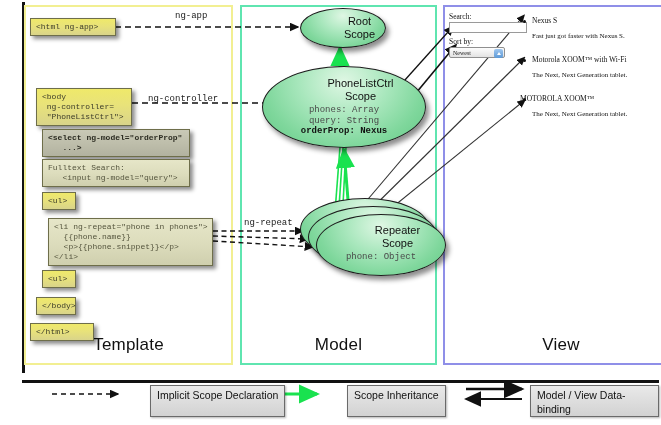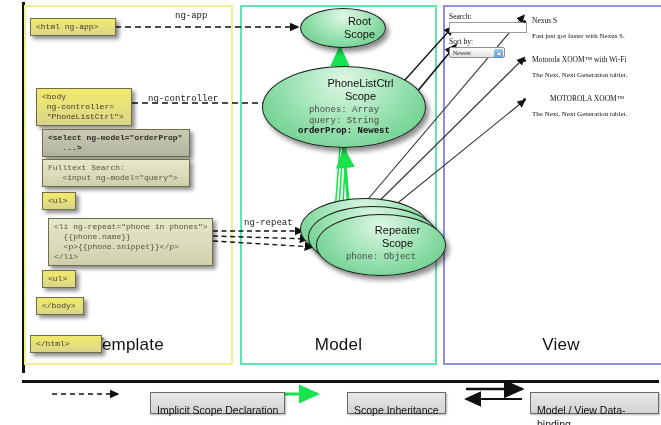--- a/index.html
+++ b/index.html
@@ -56,22 +56,22 @@
   .v-item{position:absolute;font-family:"Liberation Serif",serif;color:#111;}
   .v-name{font-size:7.5px;}
   .v-snip{font-size:7px;}
   .v-bullet{position:absolute;width:3px;height:3px;background:#111;border-radius:50%;}
 
   
   #legend{position:absolute;left:22px;top:380px;width:637px;height:42px;}
   #legend .rule{position:absolute;left:0;top:0;width:637px;height:3px;background:#111;}
   .lg-box{position:absolute;box-sizing:border-box;border:1px solid #6a6a6a;
           background:linear-gradient(180deg,#e9e9e9,#d2d2d2);
-          font-size:10.5px;color:#111;padding:10px 6px;height:18px;line-height:14px;
-          box-shadow:1px 1px 2px rgba(0,0,0,.3);margin-top:7px;}
+          font-size:10.5px;color:#111;padding:2px 6px;height:32px;line-height:14px;
+          box-shadow:1px 1px 2px rgba(0,0,0,.3);}
 
   svg.ov{position:absolute;left:0;top:0;width:661px;height:425px;overflow:visible;pointer-events:none;}
   .edge-label{position:absolute;font-family:"Liberation Mono","DejaVu Sans Mono",monospace;
               font-size:9px;color:#222;}
 </style>
 </head>
 <body>
 
 <div id="frame"></div>
 
@@ -139,43 +139,43 @@
 <div class="codebox gray" id="cb2" style="left:42px;top:129px;width:148px;">&lt;select ng-model="orderProp"
    ...&gt;</div>
 <div class="codebox grayplain" id="cb3" style="left:42px;top:159px;width:148px;">Fulltext Search:
    &lt;input ng-model="query"&gt;</div>
 <div class="codebox" id="cb4" style="left:42px;top:192px;width:34px;">&lt;ul&gt;</div>
 <div class="codebox grayplain" id="cb5" style="left:48px;top:218px;width:165px;">&lt;li ng-repeat="phone in phones"&gt;
   {{phone.name}}
   &lt;p&gt;{{phone.snippet}}&lt;/p&gt;
 &lt;/li&gt;</div>
 <div class="codebox" id="cb6" style="left:42px;top:270px;width:34px;">&lt;ul&gt;</div>
-<div class="codebox" id="cb7" style="left:36px;top:297px;width:48px;">&lt;/body&gt;</div>
-<div class="codebox" id="cb8" style="left:30px;top:335px;width:72px;">&lt;/html&gt;</div>
+<div class="codebox" id="cb7" style="left:36px;top:297px;width:40px;">&lt;/body&gt;</div>
+<div class="codebox" id="cb8" style="left:30px;top:323px;width:64px;">&lt;/html&gt;</div>
 
 <div class="edge-label" style="left:175px;top:11px;text-align:right;">ng-app</div>
 <div class="edge-label" style="left:148px;top:94px;">ng-controller</div>
 <div class="edge-label" style="left:244px;top:218px;">ng-repeat</div>
 
 <div class="ellipse" style="left:300px;top:8px;width:86px;height:40px;padding-top:6px;">
   <div class="ttl">
     <span>Root</span><br>
     <span>Scope</span>
   </div>
 </div>
 
 <div class="ellipse" style="left:262px;top:66px;width:164px;height:82px;padding-top:10px;">
   <div class="ttl">
     <span>PhoneListCtrl</span><br>
     <span>Scope</span>
   </div>
   <div class="props">
     <div>phones: Array</div>
     <div>query: String</div>
-    <div><b>orderProp: Newest</b></div>
+    <div><b>orderProp: Nexus</b></div>
   </div>
 </div>
 
 <div class="ellipse" style="left:300px;top:198px;width:130px;height:62px;"></div>
 <div class="ellipse" style="left:308px;top:206px;width:130px;height:62px;"></div>
 <div class="ellipse" style="left:316px;top:214px;width:130px;height:62px;padding-top:9px;">
   <div class="ttl">
     <span>Repeater</span><br>
     <span>Scope</span>
   </div>
@@ -195,21 +195,21 @@
 
   <div class="v-bullet" style="left:74px;top:8px;"></div>
   <div class="v-item v-name" style="left:83px;top:4px;">Nexus S</div>
   <div class="v-item v-snip" style="left:83px;top:20px;">Fast just got faster with Nexus S.</div>
 
   <div class="v-bullet" style="left:74px;top:47px;"></div>
   <div class="v-item v-name" style="left:83px;top:43px;">Motorola XOOM™  with Wi-Fi</div>
   <div class="v-item v-snip" style="left:83px;top:59px;">The Next, Next Generation tablet.</div>
 
   <div class="v-bullet" style="left:74px;top:86px;"></div>
-  <div class="v-item v-name" style="left:101px;top:82px;text-align:center;">MOTOROLA XOOM™</div>
+  <div class="v-item v-name" style="left:71px;top:82px;text-align:center;">MOTOROLA XOOM™</div>
   <div class="v-item v-snip" style="left:83px;top:98px;">The Next, Next Generation tablet.</div>
 </div>
 
 <div id="legend">
   <div class="rule"></div>
   <div class="lg-box" style="left:128px;top:5px;">Implicit Scope Declaration</div>
   <div class="lg-box" style="left:325px;top:5px;">Scope Inheritance</div>
   <div class="lg-box" style="left:508px;top:5px;">Model / View Data-binding</div>
 </div>
 

